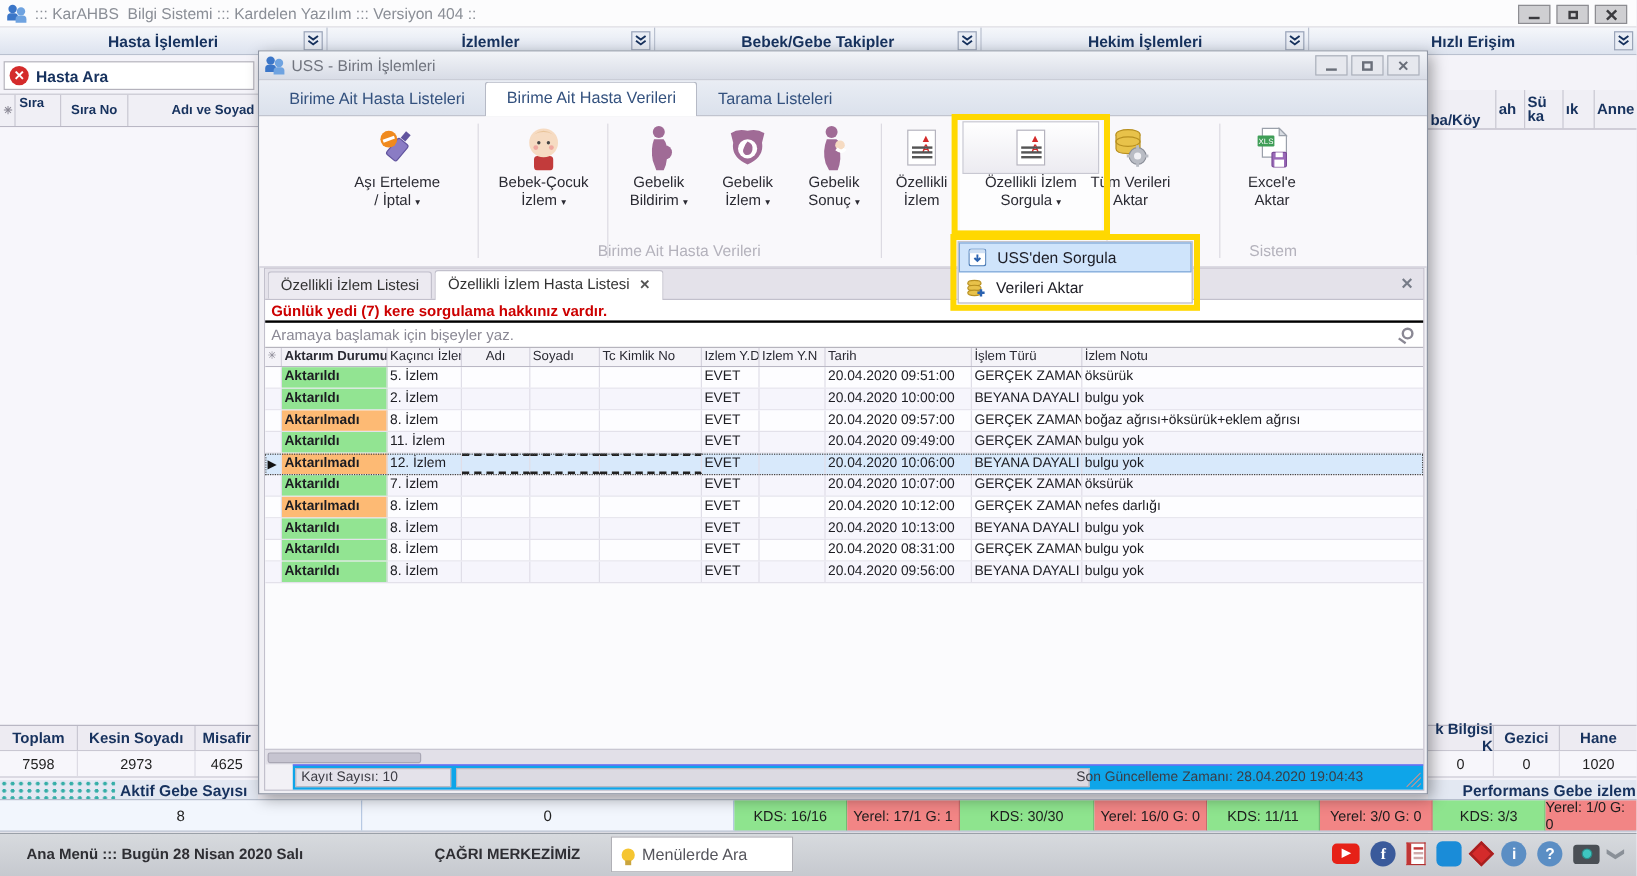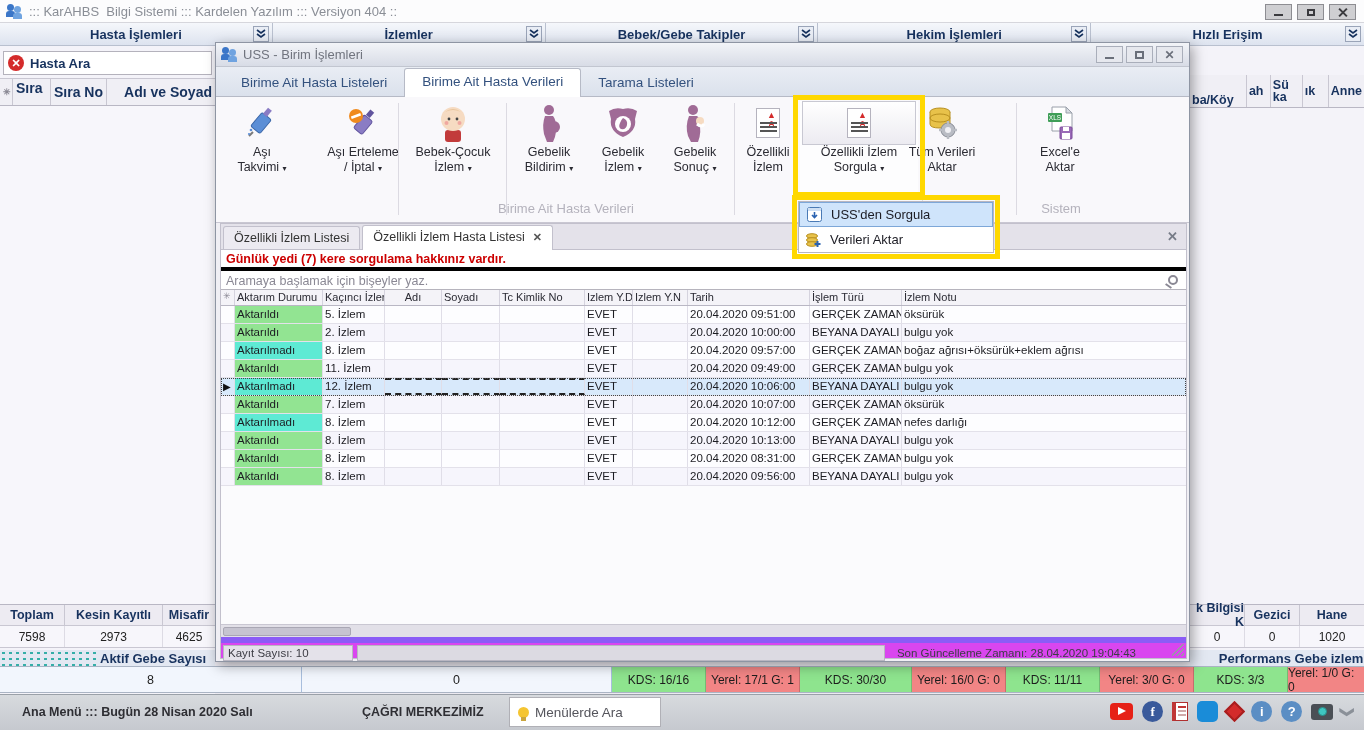--- a/index.html
+++ b/index.html
@@ -25,21 +25,21 @@
   .menu-chev { position:absolute; right:3px; top:3px; width:16px; height:16px; background:#e9edf5; border:1px solid #9aa4b8; display:flex; align-items:center; justify-content:center; }
 
   .dbl-chev { width:10px; height:10px; }
 
   
   .left-panel { position:absolute; left:0; top:46px; width:215px; height:684px; background:#f4f3f9; }
   .hasta-ara { position:absolute; left:3px; top:5px; width:209px; height:24px; background:#fff; border:1px solid #b4b2bc; display:flex; align-items:center; }
   .red-x { width:16px; height:16px; border-radius:50%; background:#d42b2b; color:#fff; font-size:11px; font-weight:bold; display:flex; align-items:center; justify-content:center; margin:0 6px 0 4px; }
   .hasta-ara .lbl { font-weight:bold; font-size:13px; color:#17325e; }
   .lp-header { position:absolute; left:0; top:32px; width:215px; height:28px; background:#f0eff5; border-top:1px solid #c9c7d2; border-bottom:1px solid #b9b7c4; display:flex; }
-  .lp-header .hc { border-right:1px solid #c9c7d2; font-weight:bold; color:#17325e; font-size:14px; display:flex; align-items:center; padding:0 3px; }
+  .lp-header .hc { border-right:1px solid #c9c7d2; font-weight:bold; color:#17325e; font-size:11px; display:flex; align-items:center; padding:0 3px; }
   .lp-rows { position:absolute; left:0; top:60px; width:215px; height:498px; background:#f7f6fb; }
   .lp-sum-head { position:absolute; left:0; top:558px; width:215px; height:22px; display:flex; background:#edebf2; border-top:1px solid #b9b7c4; border-bottom:1px solid #c9c7d2; }
   .lp-sum-head .hc, .rp-sum-head .hc { border-right:1px solid #c9c7d2; font-weight:bold; color:#17325e; font-size:12.5px; display:flex; align-items:center; justify-content:center;text-align:right; }
   .lp-sum-vals { position:absolute; left:0; top:580px; width:215px; height:22px; display:flex; background:#f7f6fb; border-bottom:1px solid #c9c7d2; }
   .lp-sum-vals .vc, .rp-sum-vals .vc { border-right:1px solid #dddbe4; font-size:12px; color:#222; display:flex; align-items:center; justify-content:center; }
   .gebe-strip { position:absolute; left:0; top:604px; width:215px; height:17px; background:#e3e8f2; border-bottom:1px solid #c2c8d4; }
   .dots { position:absolute; left:0; top:0; width:96px; height:17px;
           background-image:radial-gradient(#35aea8 32%, transparent 34%); background-size:7px 6px; }
   .gebe-strip .lbl { position:absolute; left:100px; top:1px; font-weight:bold; font-size:13px; color:#17325e; }
 
@@ -114,47 +114,47 @@
   .dd-item .dico { width:18px; margin-right:8px; display:flex; justify-content:center; }
 
   
   .inner { position:absolute; left:4px; top:180px; width:967px; height:436px; background:#f2f1f6; border:1px solid #c2c0cc; display:flex; flex-direction:column; }
   .in-tabs { height:26px; background:#e4e2ea; display:flex; align-items:flex-end; padding-left:2px; position:relative; border-bottom:1px solid #c2c0cc; }
   .in-tab { font-size:12.5px; color:#333; background:#eceaf1; border:1px solid #c2c0cc; border-bottom:none; border-radius:3px 3px 0 0; padding:4px 10px; margin-right:2px; }
   .in-tab.active { background:#fff; margin-bottom:-1px; padding-bottom:6px; z-index:2; }
   .in-tab .tx { color:#555; font-weight:bold; margin-left:8px; font-size:11px; }
   .panel-close { position:absolute; right:8px; top:5px; color:#777c88; font-weight:bold; font-size:13px; }
   .msg { height:17px; font-weight:bold; font-size:12.5px; color:#cc0000; padding:2px 0 0 5px; background:#fff; }
-  .searchbox { height:23px; background:#fff; border-top:4px solid #000000; border-bottom:1px solid #b6b4bd; position:relative; }
+  .searchbox { height:23px; background:#fff; border-top:2px solid #000000; border-bottom:1px solid #b6b4bd; position:relative; }
   .searchbox input { width:100%; height:100%; border:none; outline:none; font-size:12.5px; color:#444; padding-left:5px; font-family:"Liberation Sans", sans-serif; background:transparent; }
   .searchbox input::placeholder { color:#8a8894; }
   .mag { position:absolute; right:8px; top:4px; width:10px; height:10px; border:2px solid #8a8894; border-radius:50%; }
   .mag::after { content:""; position:absolute; left:-5px; top:8px; width:7px; height:2px; background:#8a8894; transform:rotate(35deg); }
 
   
   .grid { flex:1; background:#fbfbfd; overflow:hidden; }
   .ghead { display:flex; height:16px; background:#f4f3f8; border-bottom:1px solid #b9b7c4; }
   .ghead .gc { font-size:11px; color:#2a2a33; border-right:1px solid #d5d3de; padding:1px 2px 0 2px; white-space:nowrap; overflow:hidden; }
   .grow { display:flex; height:18px; border-bottom:1px solid #e3e1ea; }
   .grow:nth-child(odd) { background:#f6f5fc; }
   .grow:nth-child(even) { background:#fdfdff; }
   .grow .gc { font-size:11.5px; color:#1c1c22; border-right:1px solid #e0deе8; border-right:1px solid #e0dee8; padding:2px 2px 0 2px; white-space:nowrap; overflow:hidden; }
-  .c-mark { width:14px; } .c-status { width:88px; } .c-nth { width:62px; } .c-adi { width:57px;text-align:center; }
+  .c-mark { width:14px; } .c-status { width:88px;font-weight:bold; } .c-nth { width:62px; } .c-adi { width:57px;text-align:center; }
   .c-soy { width:58px; } .c-tc { width:85px; } .c-yd { width:48px; } .c-yn { width:55px; }
   .c-tarih { width:122px; } .c-tur { width:92px; } .c-not { flex:1; border-right:none !important; }
   .cell-status.ok { background:#92e492; }
-  .cell-status.fail { background:#5eead4; }
+  .cell-status.fail { background:#fdba74; }
   .grow.sel { background:#d8e9fb; outline:1px dotted #444; outline-offset:-1px; }
   .grow.sel .c-adi, .grow.sel .c-soy, .grow.sel .c-tc { border-top:2px dashed #222; border-bottom:2px dashed #222; }
   .grow.sel .c-mark { font-size:10px; color:#111; padding-top:3px; }
 
   
   .hscroll { height:13px; background:#e2e0e8; border-top:1px solid #c9c7d2; position:relative; }
   .hthumb { position:absolute; left:2px; top:2px; width:128px; height:9px; background:#c6c4d0; border:1px solid #a9a7b4; border-radius:2px; }
-  .dlg-status { height:21px; background:#d946ef; border-top:6px solid #8b5cf6; position:relative; font-size:11.5px; color:#3c3c44; }
+  .dlg-status { height:21px; background:#0ea5e9; border-top:1px solid #8b5cf6; position:relative; font-size:11.5px; color:#3c3c44;margin-left:23px; }
   .ds-box1 { position:absolute; left:2px; top:2px; width:130px; height:16px; border:1px solid #b9b7c2; background:#e4e2ea; padding:1px 0 0 4px; }
   .ds-box2 { position:absolute; left:136px; top:2px; width:528px; height:16px; border:1px solid #b9b7c2; background:#dcdae2; }
   .ds-upd { position:absolute; right:50px; top:4px; }
   .grip { position:absolute; right:2px; bottom:2px; width:12px; height:12px;
           background:linear-gradient(135deg, transparent 45%, #9a98a6 45%, #9a98a6 52%, transparent 52%, transparent 65%, #9a98a6 65%, #9a98a6 72%, transparent 72%, transparent 85%, #9a98a6 85%, #9a98a6 92%, transparent 92%); }
 
   
   .i-people { position:relative; width:17px; height:15px; }
   .i-people .p { position:absolute; width:7px; height:7px; border-radius:50%; background:#3b76c8; }
   .i-people .b { position:absolute; width:9px; height:6px; border-radius:3px 3px 0 0; background:#3b76c8; }
@@ -240,21 +240,21 @@
     </div>
     <div class="lp-header">
       <div class="hc" style="width:13px;color:#8a8894;font-size:9px">✳</div>
       <div class="hc" style="width:38px;align-items:flex-start;padding-top:1px">Sıra</div>
       <div class="hc" style="width:56px;justify-content:center">Sıra No</div>
       <div class="hc" style="flex:1;justify-content:flex-end;border-right:none">Adı ve Soyad</div>
     </div>
     <div class="lp-rows"></div>
     <div class="lp-sum-head">
       <div class="hc" style="width:65px">Toplam</div>
-      <div class="hc" style="width:98px">Kesin Kayıtlı</div>
+      <div class="hc" style="width:98px">Kesin Soyadı</div>
       <div class="hc" style="flex:1;border-right:none">Misafir</div>
     </div>
     <div class="lp-sum-vals">
       <div class="vc" style="width:65px">7598</div>
       <div class="vc" style="width:98px">2973</div>
       <div class="vc" style="flex:1;border-right:none">4625</div>
     </div>
     <div class="gebe-strip">
       <span class="dots"></span>
       <span class="lbl">Aktif Gebe Sayısı</span>
@@ -343,35 +343,22 @@
     </div>
 
     <div class="dlg-tabs">
       <div class="dlg-tab">Birime Ait Hasta Listeleri</div>
       <div class="dlg-tab active">Birime Ait Hasta Verileri</div>
       <div class="dlg-tab">Tarama Listeleri</div>
     </div>
 
     <div class="ribbon">
 
-      <div class="rib-btn" style="left:10px;width:72px">
-        <div class="ric">
-          <svg width="34" height="34" viewBox="0 0 34 34">
-              <rect x="10" y="8" width="12" height="18" rx="2" transform="rotate(40 16 17)" fill="#5b8ed6" stroke="#3a66a8"></rect>
-              <rect x="20" y="2" width="5" height="8" transform="rotate(40 22 6)" fill="#8a7cc4"></rect>
-              <line x1="8" y1="26" x2="4" y2="30" stroke="#7a7a7a" stroke-width="2"></line>
-              <circle cx="6" cy="24" r="1.3" fill="#5b8ed6"></circle>
-              <circle cx="4" cy="28" r="1.1" fill="#5b8ed6"></circle>
-            </svg>
-        </div>
-        <div class="l1">Aşı</div>
-        <div class="l2"><span>Takvimi</span> <span style="font-size:8px">▾</span></div>
-      </div>
-
-      <div class="rib-btn" style="left:100px;width:94px">
+
+      <div class="rib-btn" style="left:68px;width:94px">
         <div class="ric">
           <svg width="34" height="34" viewBox="0 0 34 34">
               <rect x="12" y="10" width="11" height="17" rx="2" transform="rotate(40 17 18)" fill="#8a7cc4" stroke="#61549e"></rect>
               <rect x="22" y="4" width="5" height="7" transform="rotate(40 24 7)" fill="#61549e"></rect>
               <circle cx="10" cy="10" r="7" fill="#f08a1e"></circle>
               <rect x="5" y="8.7" width="10" height="2.6" fill="#fff" transform="rotate(-20 10 10)"></rect>
             </svg>
         </div>
         <div class="l1">Aşı Erteleme</div>
         <div class="l2"><span>/ İptal</span> <span style="font-size:8px">▾</span></div>

